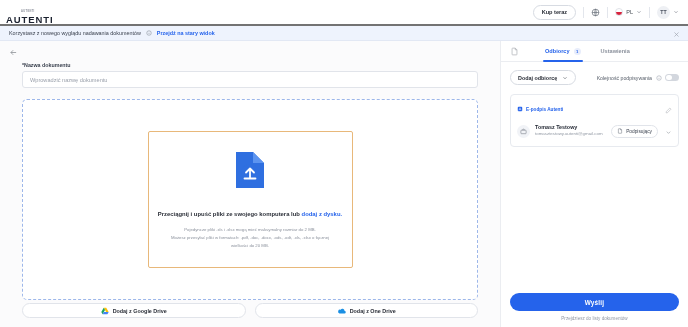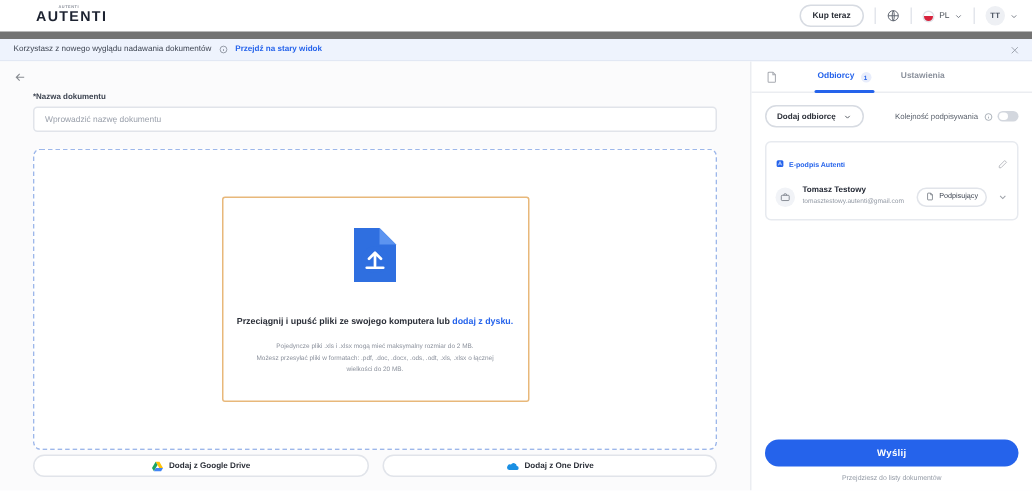--- a/index.html
+++ b/index.html
@@ -8,24 +8,24 @@
     font-family: "Liberation Sans", sans-serif;
     background: #ffffff;
     overflow: hidden;
     color: #2b2f38;
   }
   .app { position: relative; width: 688px; height: 327px; display: flex; flex-direction: column; }
 
   
   .topbar {
     height: 26px; flex: 0 0 26px;
-    display: flex; align-items: center; justify-content: space-between;
-    padding: 0 9px 0 24px;
-    background: #ffffff;
-    border-bottom: 5px solid #737373;
+    display: flex; align-items: flex-end; justify-content: space-between;
+    padding: 0 9px 0 6px;
+    background: #ffffff;
+    border-bottom: 2px solid #737373;
   }
   .logo-wrap { display: flex; flex-direction: column; justify-content: center; line-height: 1; }
   .logo-sup {
     font-size: 2.6px; letter-spacing: .35px; color: #8a8f9a;
     margin: 0 0 .5px 15px; text-transform: uppercase; font-weight: 700;
   }
   .logo-text {
     font-size: 9.5px; font-weight: 700; letter-spacing: .9px;
     color: #1c2230;
   }

